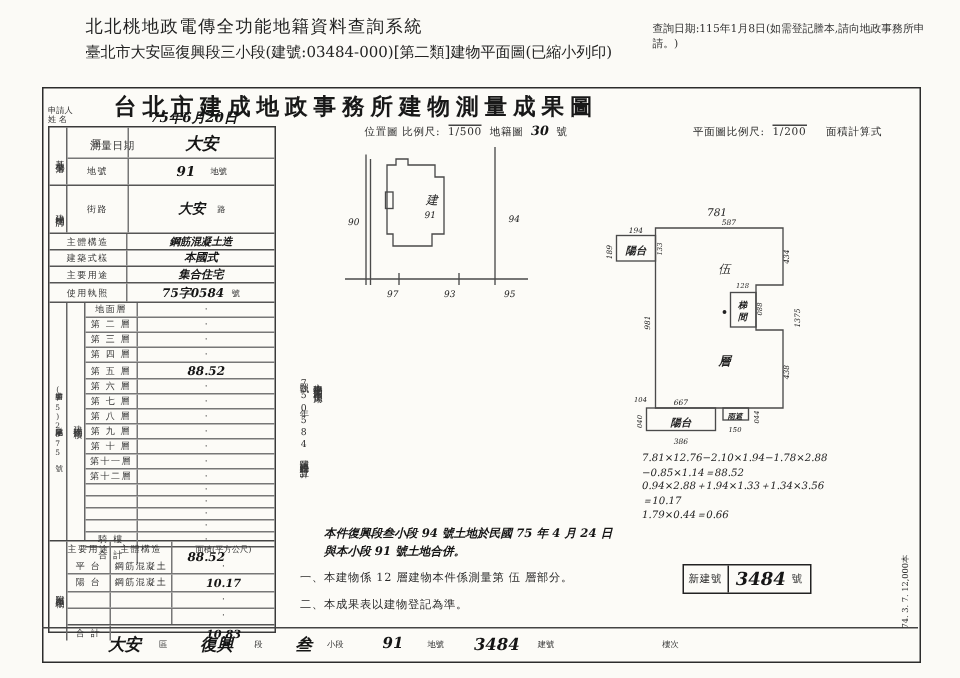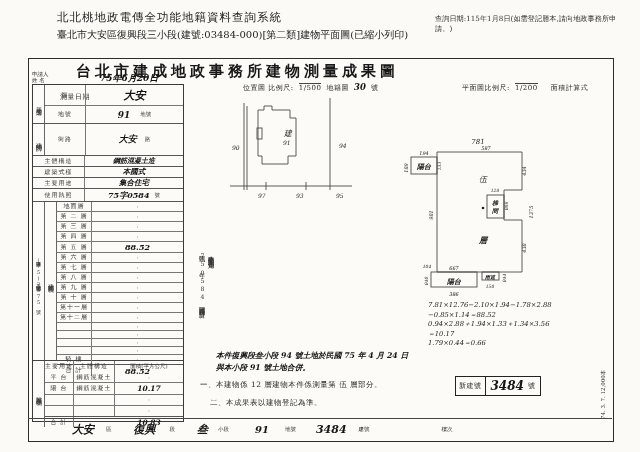--- a/index.html
+++ b/index.html
@@ -289,21 +289,21 @@
   <text x="71" y="184" font-size="7" text-anchor="middle" font-weight="bold">陽台</text>
   <text x="71" y="196" font-size="5" text-anchor="middle">386</text>
   <text x="107" y="179" font-size="5" text-anchor="middle" font-weight="bold">雨遮</text>
   <text x="107" y="188" font-size="4.5" text-anchor="middle">150</text>
   <text x="123" y="178" font-size="4.5" text-anchor="middle" transform="rotate(-90 123 178)">044</text>
 </svg>
 
 <div class="abs hw" style="left:216px;top:350px;font-size:7.8px">本件復興段叁小段 94 號土地於民國 75 年 4 月 24 日</div>
 <div class="abs hw" style="left:216px;top:362px;font-size:7.8px">與本小段 91 號土地合併。</div>
 <div class="abs p" style="left:200px;top:380px;font-size:7.5px">一、本建物係 12 層建物本件係測量第 伍 層部分。</div>
-<div class="abs p" style="left:210px;top:398px;font-size:7.5px">二、本成果表以建物登記為準。</div>
+<div class="abs p" style="left:200px;top:398px;font-size:7.5px">二、本成果表以建物登記為準。</div>
 
 <div class="abs box" style="left:455px;top:376px;width:84px;height:18px">
   <span class="p" style="font-weight:400;padding:0 3px;border-right:1.2px solid #222;height:100%;display:flex;align-items:center">新建號</span>
   <span class="hw" style="font-size:12px;margin-left:5px">3484</span>
   <span class="p" style="margin-left:4px">號</span>
 </div>
 
 <div class="abs" style="left:428px;top:301px">
   <div class="calc hw" style="font-weight:400">7.81×12.76−2.10×1.94−1.78×2.88</div>
   <div class="calc hw" style="font-weight:400">−0.85×1.14＝88.52</div>

